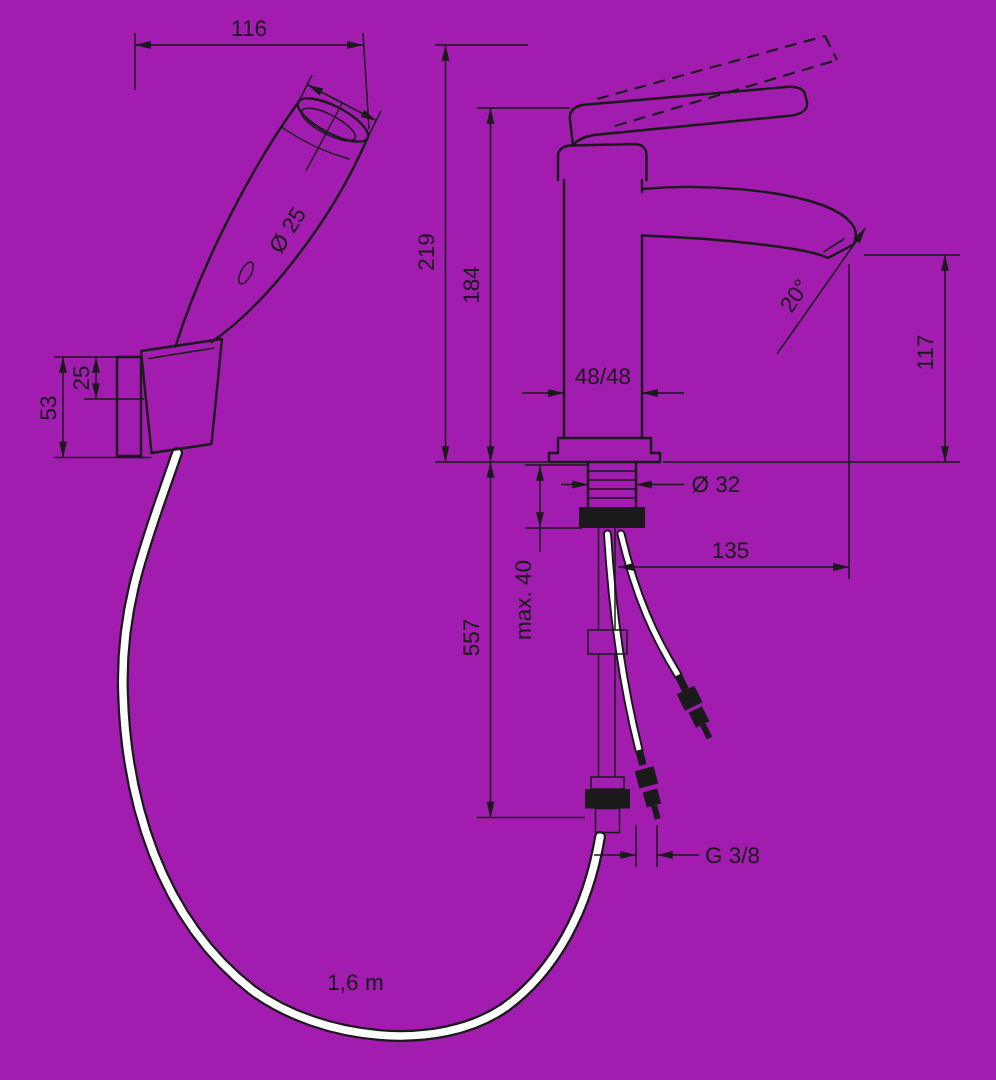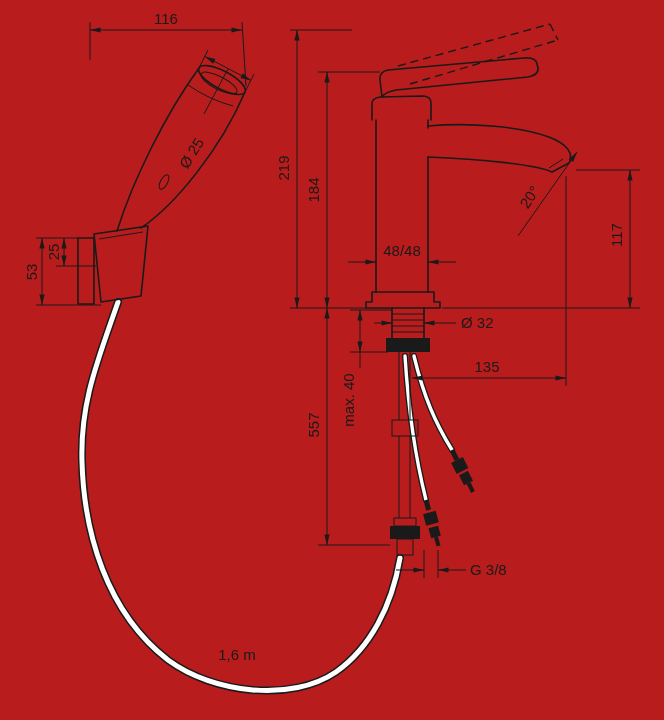--- a/index.html
+++ b/index.html
@@ -1,17 +1,17 @@
 <!DOCTYPE html>
 <html><head>
 <meta charset="utf-8">
 <style>
   html,body{margin:0;padding:0;background:#e8e8e8;}
   .canvas{
-    width:664px;height:720px;background:#b91c1c;position:relative;
+    width:664px;height:720px;background:#a21caf;position:relative;
     font-family:"Liberation Sans", sans-serif;
     margin:0 auto;overflow:hidden;
   }
   svg{display:block;}
   .obj{stroke:#1a1a1a;stroke-width:1.6;fill:none;stroke-linecap:round;stroke-linejoin:round;}
   .objthin{stroke:#1a1a1a;stroke-width:1;fill:none;}
   .dash{stroke:#1a1a1a;stroke-width:1.4;fill:none;stroke-dasharray:8 5;}
   .dim{stroke:#1a1a1a;stroke-width:1;fill:none;}
   .hoseOuter{stroke:#1a1a1a;stroke-width:8;fill:none;stroke-linecap:round;}
   .hoseInner{stroke:#ffffff;stroke-width:5;fill:none;stroke-linecap:round;}

